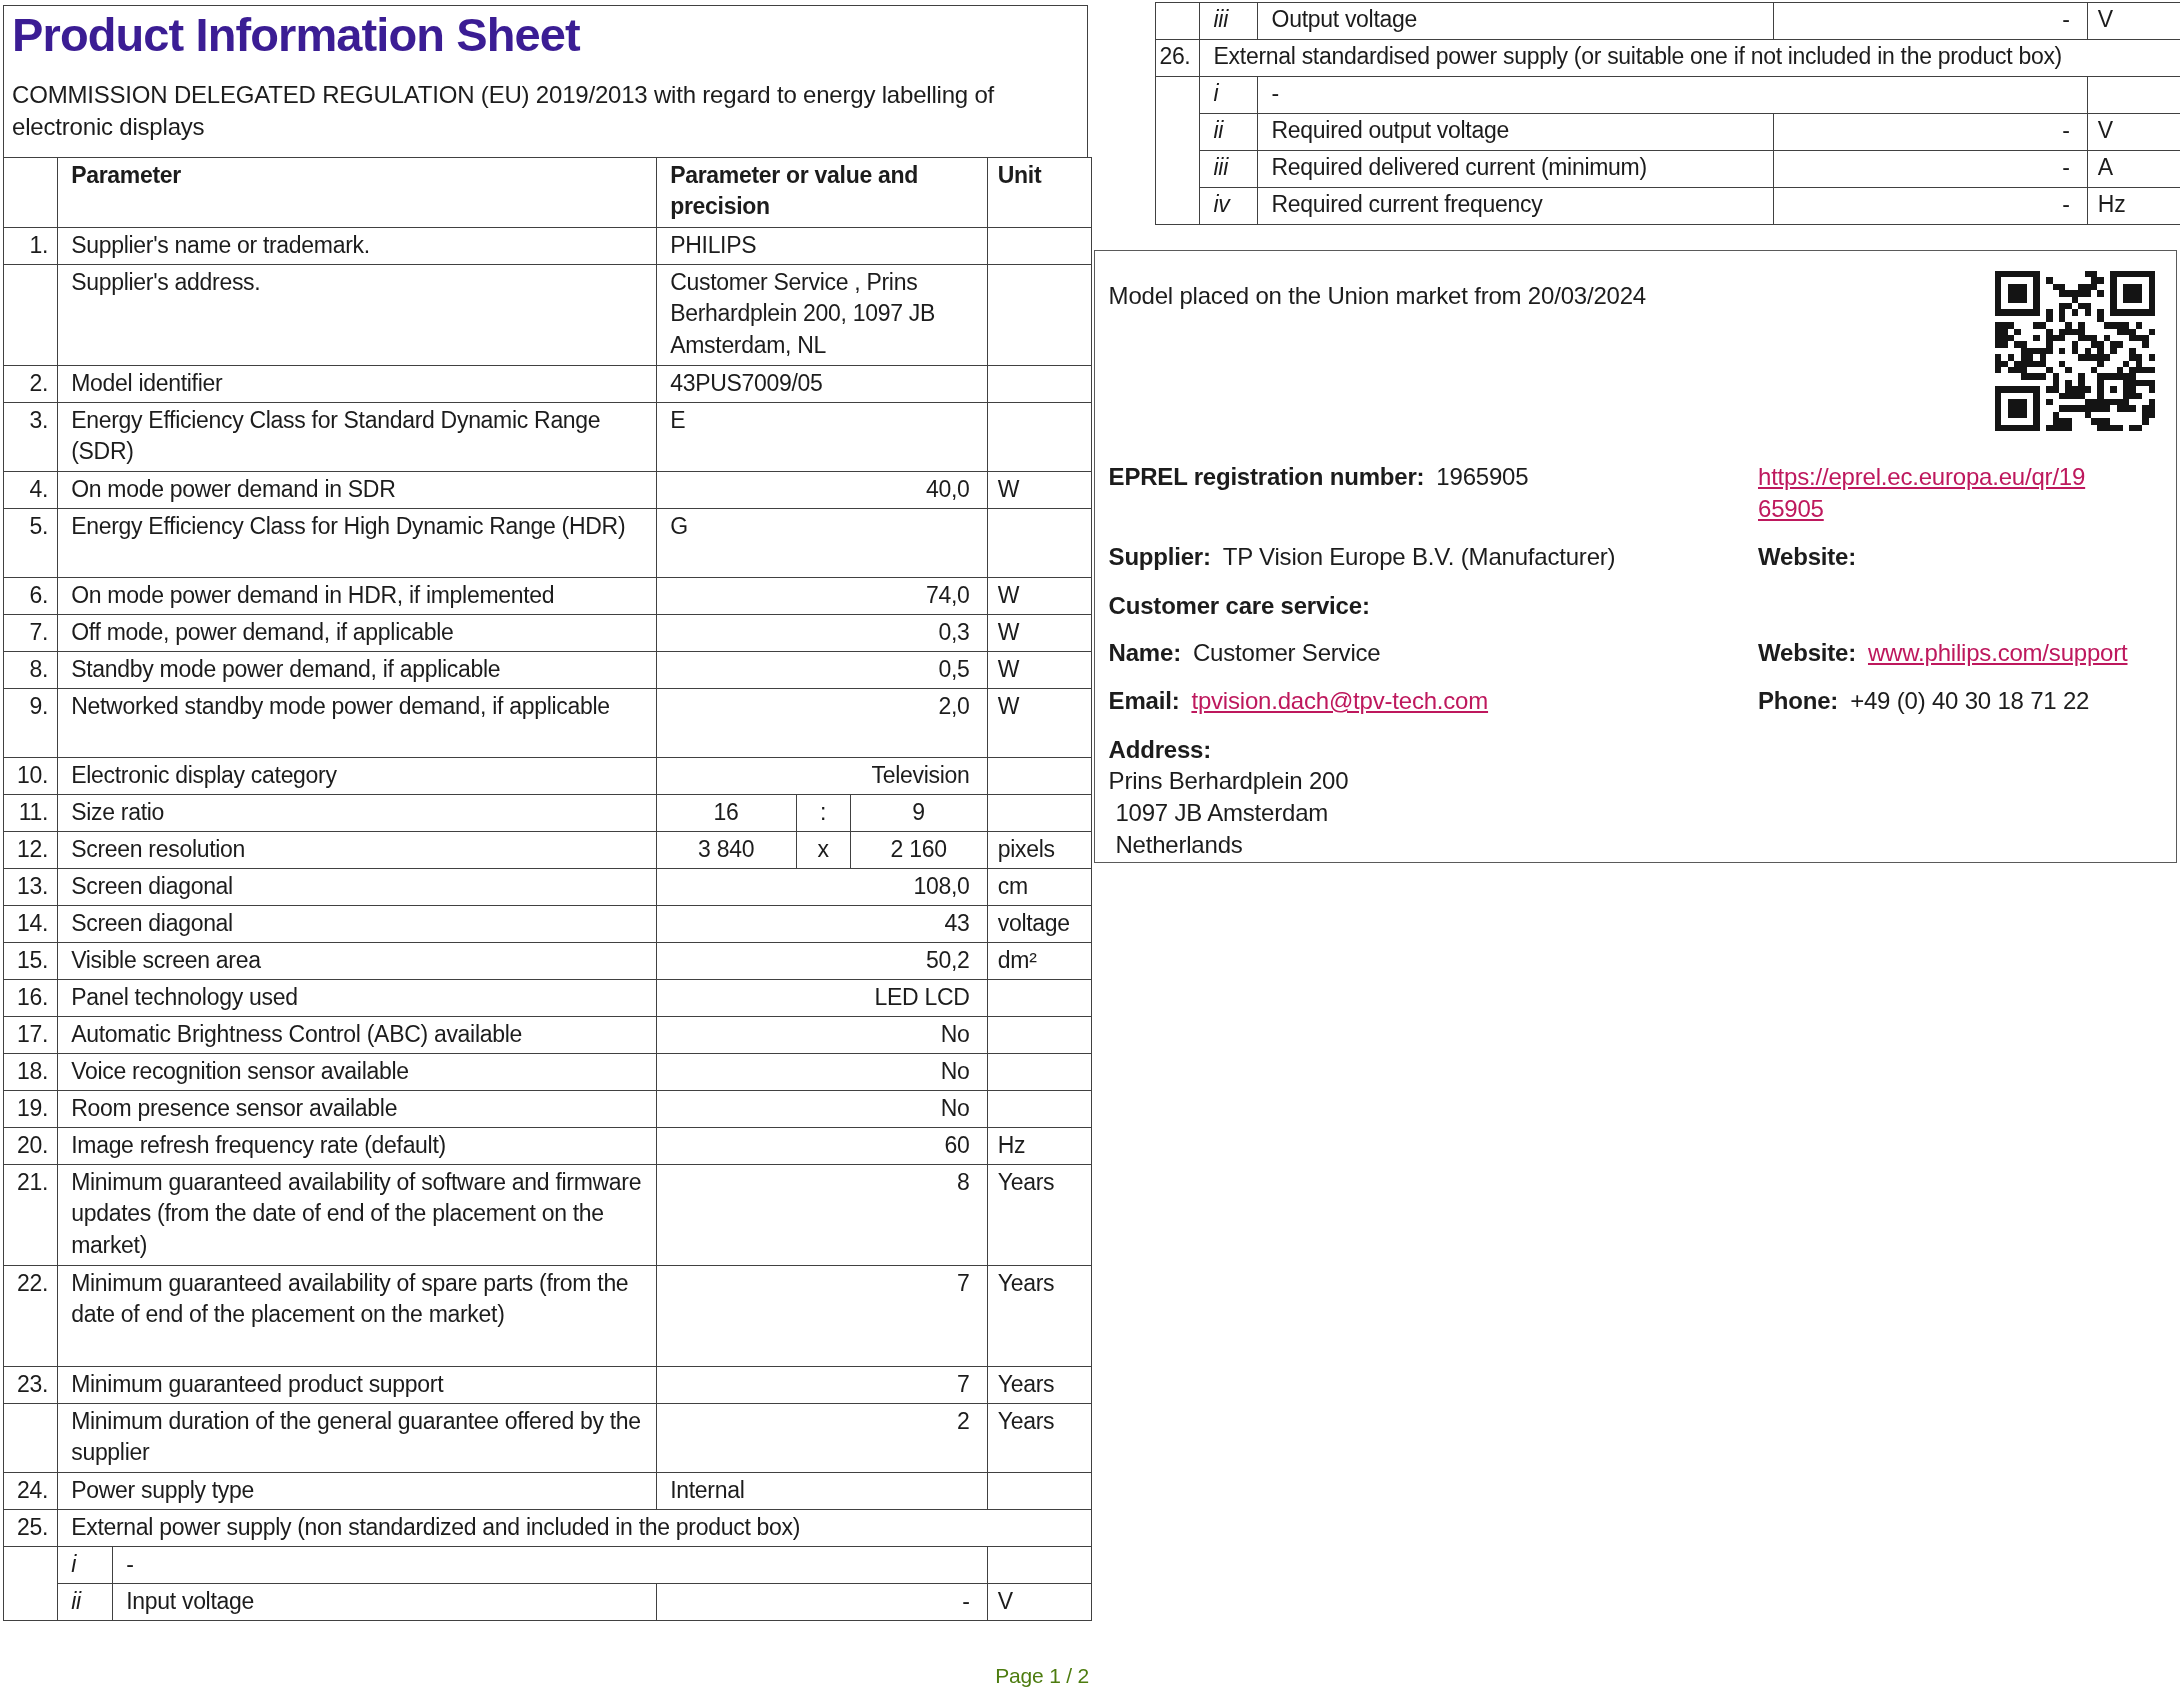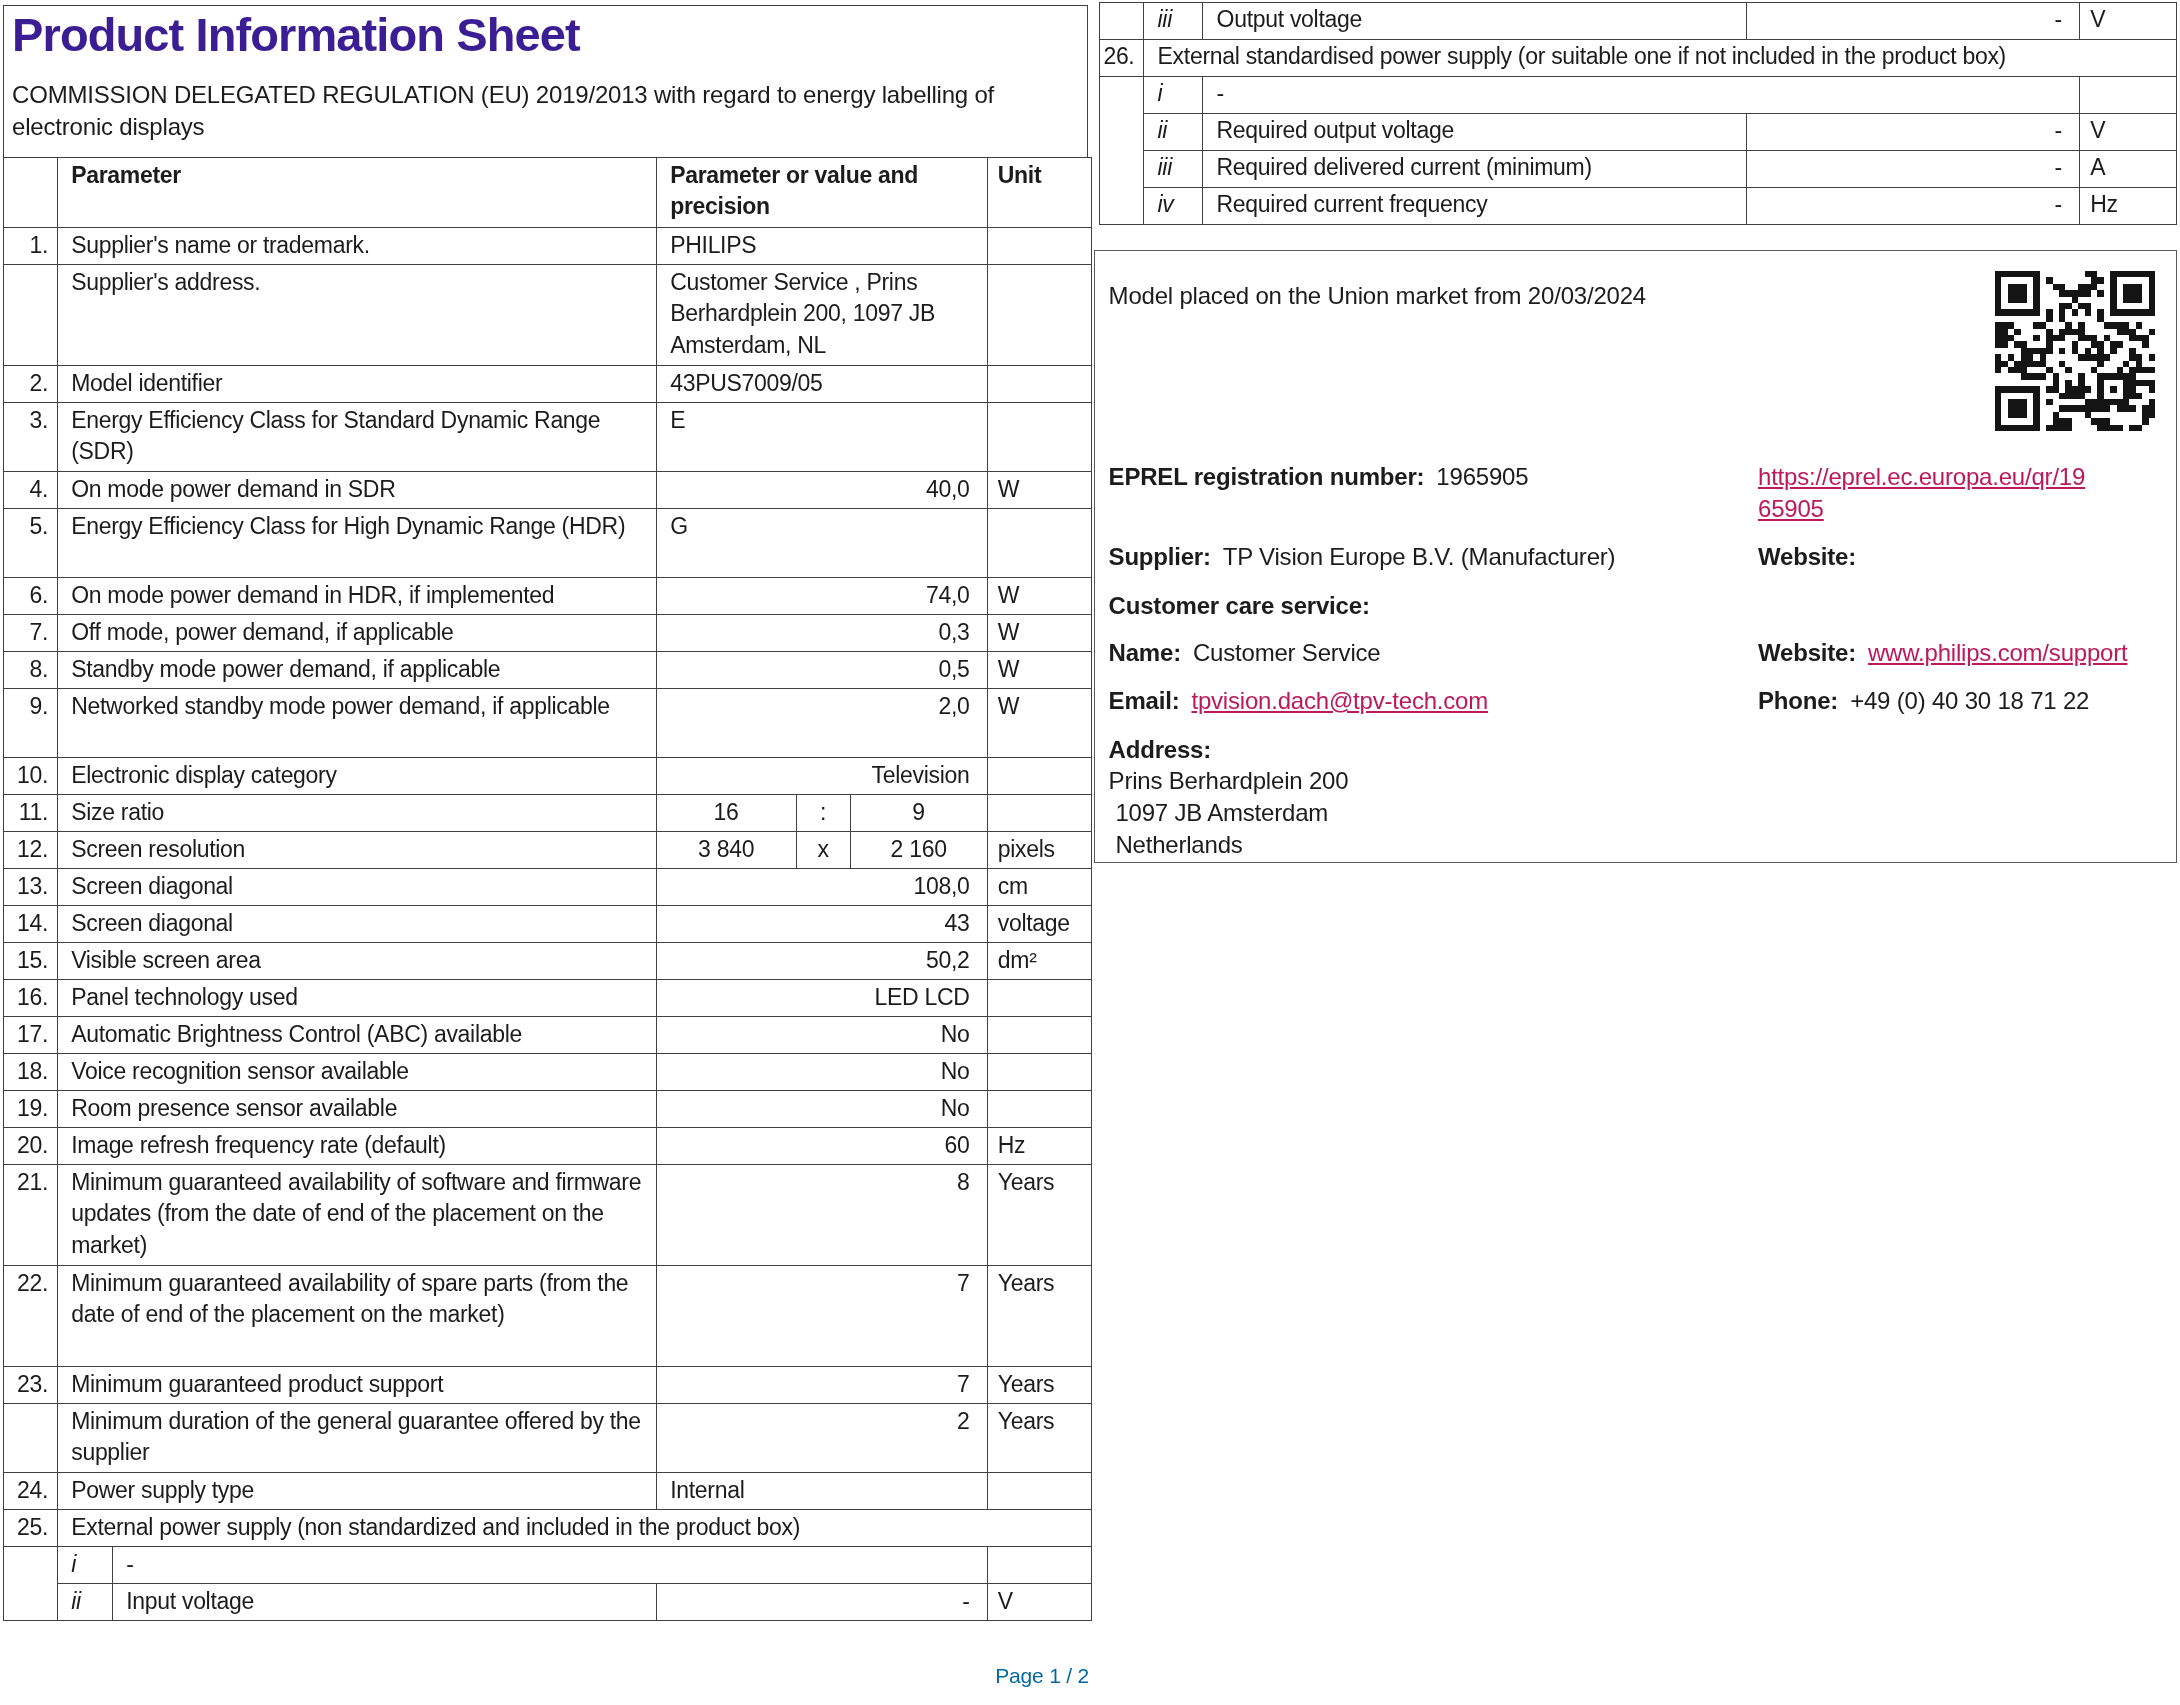--- a/index.html
+++ b/index.html
@@ -12,21 +12,21 @@
             border:1.7px solid #414141;box-sizing:border-box;background:#fff;}
   .titlebox h1{margin:3.4px 0 0 8.5px;font-size:47px;line-height:51px;font-weight:bold;
                letter-spacing:-0.9px;}
   .titlebox .subtitle{margin:19px 0 0 8.5px;font-size:24px;line-height:31.5px;
                       width:1048px;letter-spacing:-0.2px;}
 
   
   table.ptable{position:absolute;border-collapse:collapse;table-layout:fixed;
                background:#fff;}
   #t1{left:2.6px;top:157px;}
-  #t2{left:1099px;top:1.7px;}
+  #t2{left:1155px;top:1.7px;}
   .ptable td{border:1.7px solid #414141;vertical-align:top;box-sizing:border-box;
              font-size:23px;line-height:31.5px;letter-spacing:-0.3px;
              padding:1.7px 13.6px 1.7px 13.6px;color:#1c1c1c;overflow:hidden;}
   .ptable td.numc{text-align:right;padding-right:8.5px;padding-left:3.4px;}
   .ptable td.romanc{font-style:italic;padding-left:13.6px;}
   .ptable td.val-r{text-align:right;padding-right:17px;}
   .ptable td.val-l{text-align:left;}
   .ptable td.val-c{text-align:center;padding-left:3.4px;padding-right:3.4px;}
   .ptable td.unitc{padding-left:10.2px;padding-right:3.4px;}
   .ptable td.hcell{font-weight:bold;}
@@ -44,21 +44,21 @@
   .iline .v{margin-left:12px;}
   .linktext{color:#be185d;text-decoration:underline;cursor:pointer;}
   .eprel-link{position:absolute;left:663px;top:210px;font-size:24px;line-height:32px;
               letter-spacing:-0.2px;}
   .eprel-link span{display:block;}
   .addr-extra{margin-left:6.8px;}
   .qrbox{position:absolute;left:900px;top:20.4px;width:160px;height:160px;}
   .qrbox svg{display:block;width:160px;height:160px;shape-rendering:crispEdges;}
 
   
-  .footer{position:absolute;top:1664px;font-size:21px;color:#0369a1;
+  .footer{position:absolute;top:1664px;font-size:21px;color:#4d7c0f;
           letter-spacing:-0.2px;}
   .f1{left:0;width:1089px;text-align:right;}
   .f2{left:1090px;width:1084px;text-align:right;}
 </style>
 </head>
 <body>
 
 <div id="canvas">
 
   <div class="titlebox">

